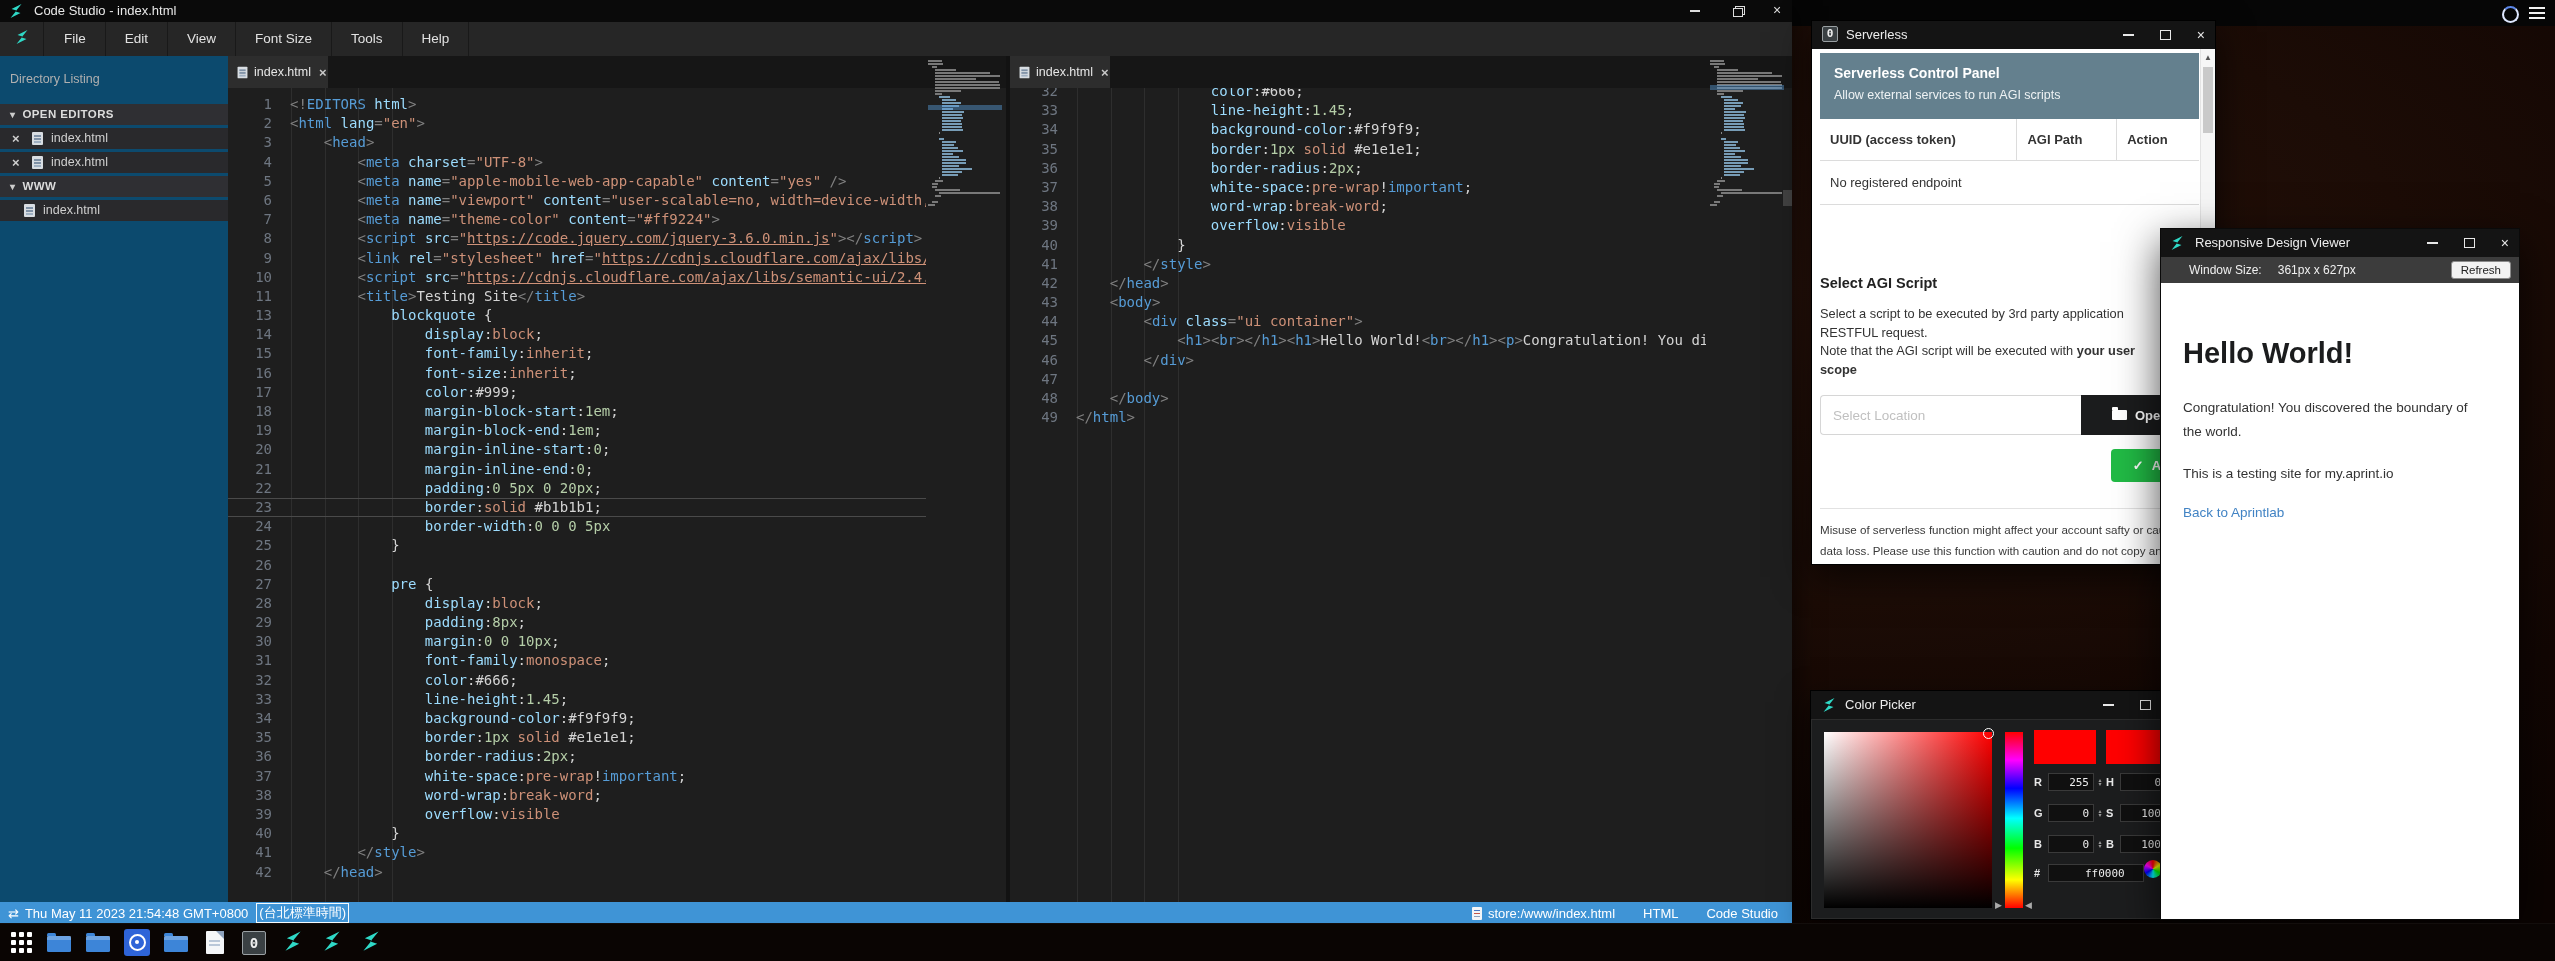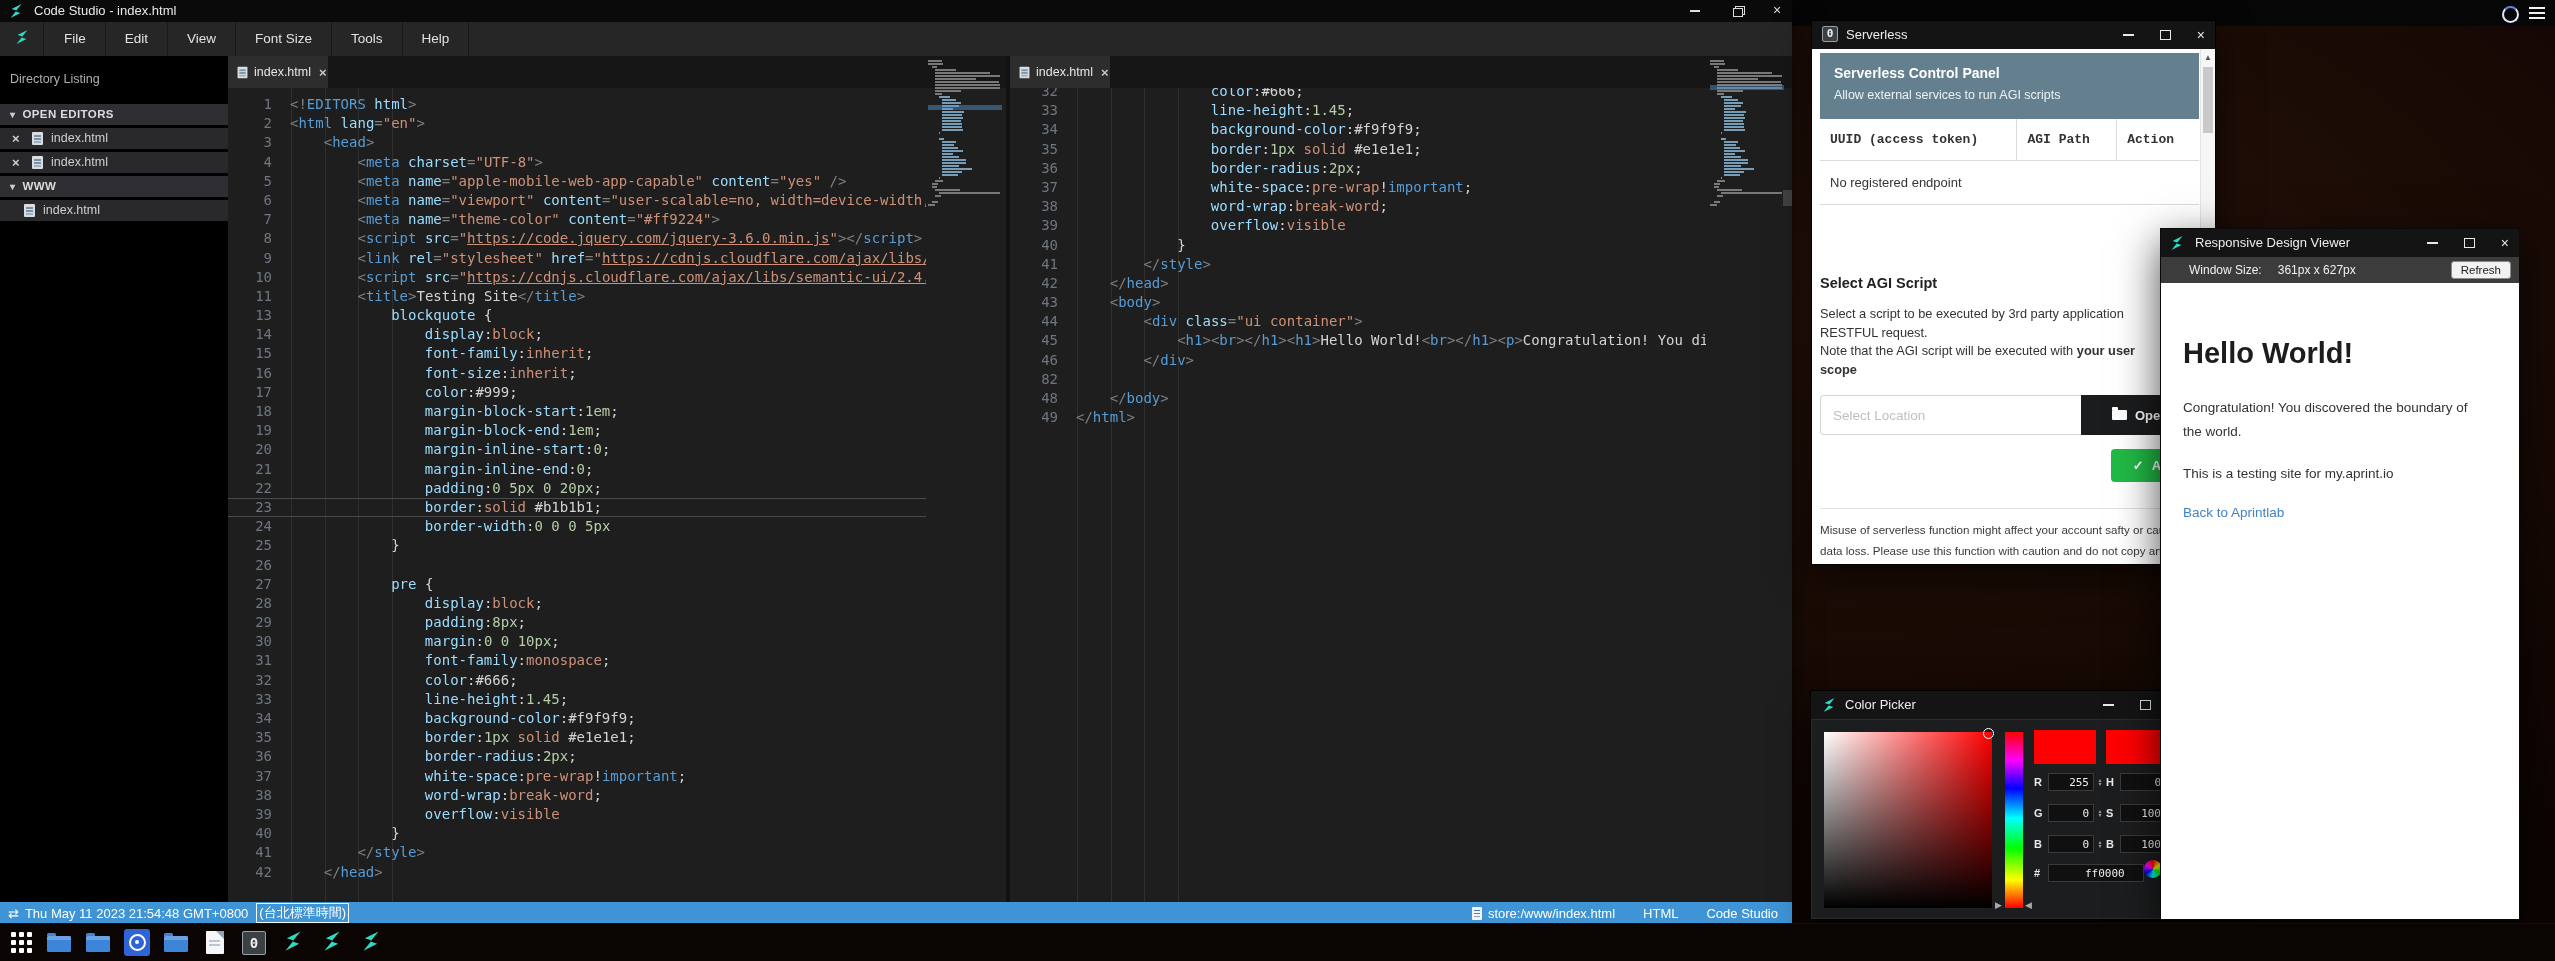--- a/index.html
+++ b/index.html
@@ -22,21 +22,21 @@
   .wb{position:absolute;top:3px;width:18px;height:16px;color:#ddd;text-align:center;line-height:15px;font-size:14px;}
   .wb .bar{display:inline-block;width:10px;height:2px;background:#ddd;margin-bottom:3px;}
   .wb .rest{position:relative;display:inline-block;width:12px;height:11px;margin-top:3px;}
   .wb .rest i{position:absolute;width:8px;height:7px;border:1.5px solid #ddd;}
   .wb .rest i:first-child{right:0;top:0;} .wb .rest i:last-child{left:0;bottom:0;background:#0a0a0a;}
   #menubar{position:absolute;left:0;top:22px;right:0;height:34px;background:#262626;border-bottom:1px solid #161616;}
   #menubar .logocell{position:absolute;left:0;top:0;width:44px;height:34px;border-right:1px solid #191919;text-align:center;padding-top:7px;box-sizing:border-box;}
   #menubar .mitems{position:absolute;left:45px;top:0;height:34px;display:flex;}
   .mitem{padding:0 19px;line-height:34px;color:#e2e2e2;font-size:13.5px;border-right:1px solid #191919;}
   
-  #sidebar{position:absolute;left:0;top:56px;width:228px;bottom:22px;background:#000000;}
+  #sidebar{position:absolute;left:0;top:56px;width:228px;bottom:22px;background:#0c4a6e;}
   #sidebar .head{margin:16px 0 0 10px;color:#b0b0b0;font-size:12.5px;}
   #sidebar .tree{margin-top:18px;}
   .tsec{height:21px;line-height:21px;background:#2f2f33;color:#dcdcdc;font-size:11.5px;font-weight:bold;
     letter-spacing:.4px;padding-left:10px;margin-bottom:3px;}
   .tsec .tri{color:#cccccc;margin-right:7px;font-size:10px;}
   .trow{height:21px;line-height:21px;background:#29292c;color:#cfcfcf;font-size:12.5px;margin-bottom:3px;
     display:flex;align-items:center;}
   .trow .xicon{width:14px;margin-left:12px;color:#cfcfcf;font-size:13px;font-weight:bold;}
   .trow.noclose .xicon{visibility:hidden;width:6px;}
   .ficon{display:inline-block;width:11px;height:13px;background:#d8dde2;border-radius:1px;position:relative;margin:0 8px 0 6px;flex:none;}
@@ -86,21 +86,21 @@
   .dtitle .dbtns .bar{width:11px;height:2px;background:#e8e8e8;}
   .dtitle .dbtns .box{width:9px;height:8px;border:1.6px solid #e8e8e8;}
   #sv-body{position:absolute;left:0;top:28px;right:0;bottom:0;background:#fff;overflow:hidden;color:#333;}
   #sv-scroll{position:absolute;right:0;top:0;width:14px;bottom:0;background:#f6f6f6;border-left:1px solid #e3e3e3;}
   #sv-scroll .arr{display:block;text-align:center;font-size:8px;color:#555;padding-top:4px;}
   #sv-scroll .thumb{position:absolute;left:2px;right:2px;top:18px;height:66px;background:#c9c9c9;}
   #sv-inner{position:absolute;left:8px;right:16px;top:0;}
   #sv-header{margin-top:4px;background:var(--svhead);padding:12px 14px;height:42px;}
   #sv-header .h1{color:#fff;font-weight:bold;font-size:14px;}
   #sv-header .h2{color:#eef2f4;font-size:12.5px;margin-top:7px;}
-  #sv-thead{display:flex;border-bottom:1px solid #dcdcdc;font-family:Liberation Mono, monospace;}
+  #sv-thead{display:flex;border-bottom:1px solid #dcdcdc;}
   .sv-th{padding:13px 10px;font-weight:bold;font-size:13px;border-right:1px solid #dcdcdc;box-sizing:border-box;}
   .sv-th:nth-child(1){width:198px;} .sv-th:nth-child(2){width:100px;} .sv-th:nth-child(3){width:82px;border-right:none;}
   #sv-empty{padding:14px 10px;font-size:13px;border-bottom:1px solid #dcdcdc;}
   #sv-sect{margin-top:70px;font-size:14.5px;font-weight:bold;color:#222;}
   #sv-desc{margin-top:14px;font-size:12.8px;line-height:18.5px;color:#333;white-space:nowrap;}
   #sv-inputrow{margin-top:16px;display:flex;height:40px;}
   #sv-input{flex:1;border:1px solid #d6d6d6;border-right:none;border-radius:4px 0 0 4px;padding:0 12px;font-size:13.5px;outline:none;color:#333;font-family:"Liberation Sans",sans-serif;}
   #sv-input::placeholder{color:#c0c0c0;}
   #sv-open{width:118px;background:#1b1c1d;color:#fff;border-radius:0 4px 4px 0;display:flex;align-items:center;justify-content:center;gap:8px;font-size:13px;font-weight:bold;}
   .folderglyph{display:inline-block;width:15px;height:10px;background:#fff;border-radius:1px;position:relative;}
@@ -354,21 +354,21 @@
             <div class="cl"><span class="ln">37</span><span class="tk-w">                </span><span class="tk-c">white-space</span><span class="tk-w">:</span><span class="tk-k">pre-wrap</span><span class="tk-w">!</span><span class="tk-i">important</span><span class="tk-w">;</span></div>
             <div class="cl"><span class="ln">38</span><span class="tk-w">                </span><span class="tk-c">word-wrap</span><span class="tk-w">:</span><span class="tk-k">break-word</span><span class="tk-w">;</span></div>
             <div class="cl"><span class="ln">39</span><span class="tk-w">                </span><span class="tk-c">overflow</span><span class="tk-w">:</span><span class="tk-k">visible</span></div>
             <div class="cl"><span class="ln">40</span><span class="tk-w">            }</span></div>
             <div class="cl"><span class="ln">41</span><span class="tk-w">        </span><span class="tk-p">&lt;/</span><span class="tk-t">style</span><span class="tk-p">&gt;</span></div>
             <div class="cl"><span class="ln">42</span><span class="tk-w">    </span><span class="tk-p">&lt;/</span><span class="tk-t">head</span><span class="tk-p">&gt;</span></div>
             <div class="cl"><span class="ln">43</span><span class="tk-w">    </span><span class="tk-p">&lt;</span><span class="tk-t">body</span><span class="tk-p">&gt;</span></div>
             <div class="cl"><span class="ln">44</span><span class="tk-w">        </span><span class="tk-p">&lt;</span><span class="tk-t">div</span><span class="tk-w"> </span><span class="tk-a">class</span><span class="tk-p">=</span><span class="tk-s">"ui container"</span><span class="tk-p">&gt;</span></div>
             <div class="cl"><span class="ln">45</span><span class="tk-w">            </span><span class="tk-p">&lt;</span><span class="tk-t">h1</span><span class="tk-p">&gt;&lt;</span><span class="tk-t">br</span><span class="tk-p">&gt;&lt;/</span><span class="tk-t">h1</span><span class="tk-p">&gt;&lt;</span><span class="tk-t">h1</span><span class="tk-p">&gt;</span><span class="tk-w">Hello World!</span><span class="tk-p">&lt;</span><span class="tk-t">br</span><span class="tk-p">&gt;&lt;/</span><span class="tk-t">h1</span><span class="tk-p">&gt;&lt;</span><span class="tk-t">p</span><span class="tk-p">&gt;</span><span class="tk-w">Congratulation! You dis</span></div>
             <div class="cl"><span class="ln">46</span><span class="tk-w">        </span><span class="tk-p">&lt;/</span><span class="tk-t">div</span><span class="tk-p">&gt;</span></div>
-            <div class="cl"><span class="ln">82</span></div>
+            <div class="cl"><span class="ln">47</span></div>
             <div class="cl"><span class="ln">48</span><span class="tk-w">    </span><span class="tk-p">&lt;/</span><span class="tk-t">body</span><span class="tk-p">&gt;</span></div>
             <div class="cl"><span class="ln">49</span><span class="tk-p">&lt;/</span><span class="tk-t">html</span><span class="tk-p">&gt;</span></div>
           </div>
         </div>
       <div class="minimap">
           <div class="mmb" style="margin-left: 0px; width: 14.25px; background: rgb(138, 138, 138);"></div>
           <div class="mmb" style="margin-left: 0px; width: 15.2px; background: rgb(138, 138, 138);"></div>
           <div class="mmb" style="margin-left: 3.6px; width: 5.7px; background: rgb(138, 138, 138);"></div>
           <div class="mmb" style="margin-left: 7.2px; width: 20.9px; background: rgb(138, 138, 138);"></div>
           <div class="mmb" style="margin-left: 7.2px; width: 55.1px; background: rgb(138, 138, 138);"></div>

